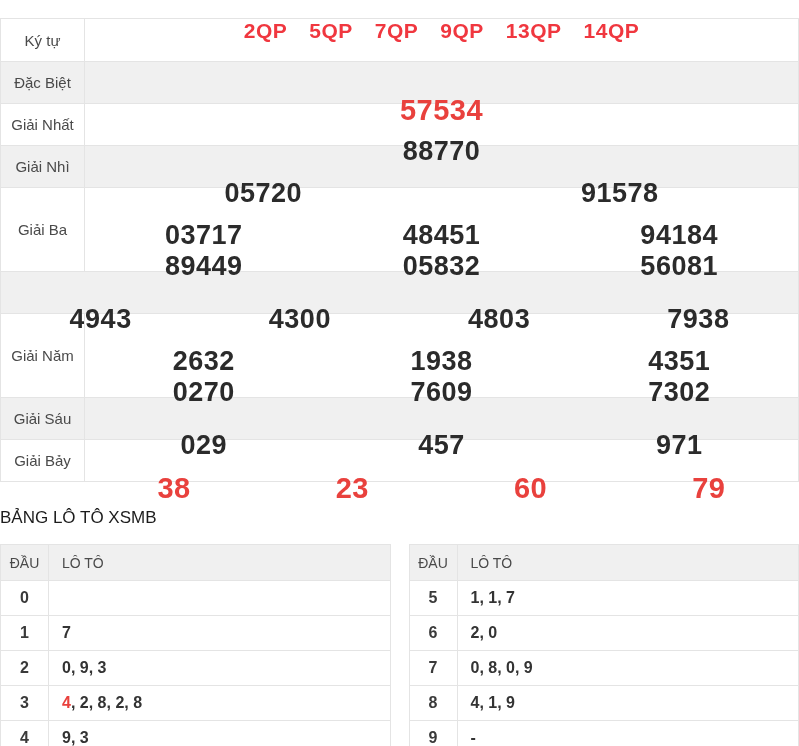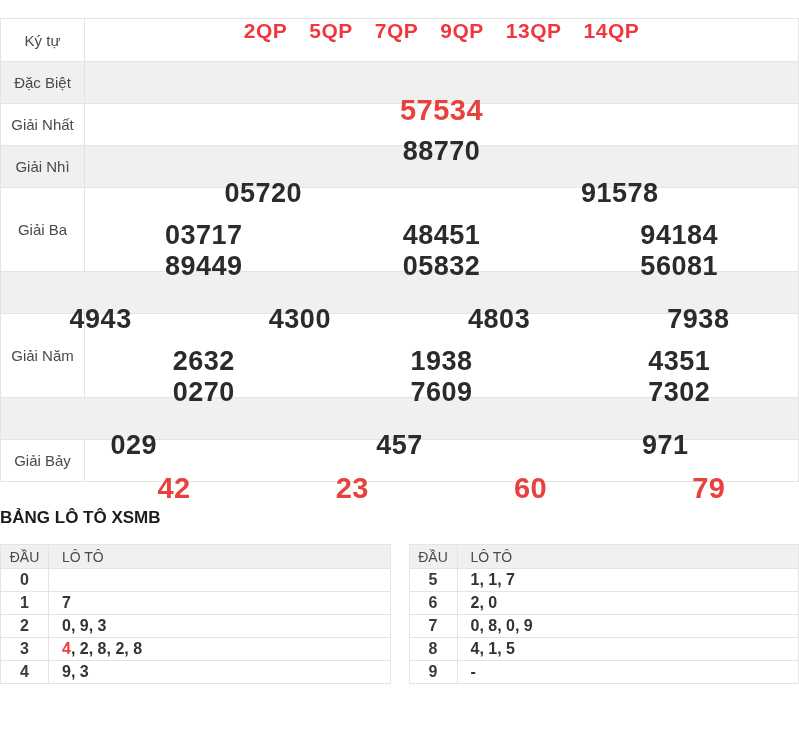--- a/index.html
+++ b/index.html
@@ -36,25 +36,25 @@
   }
   .num {
     font-weight: 700; font-size: 27px; color: #2b2b2b; letter-spacing: 0.5px;
   }
   .num.big { font-size: 29px; }
   .num.red { color: var(--red-num, #e9413d); }
 
   
   .loto-heading {
     margin: 26px 12px 16px 0;
-    font-size: 17px; font-weight: 700; color: #1c1c1c;
+    font-size: 17px; font-weight: 400; color: #1c1c1c;
   }
   .loto-wrap { display: flex; gap: 18px; width: 799px; }
   .loto-table { flex: 1; border: 1px solid var(--border, #e4e4e4); background: #fff; }
-  .lt-row { display: flex; align-items: stretch; height: 23px; }
+  .lt-row { display: flex; align-items: stretch; height: 35px; }
   .lt-row + .lt-row, .lt-body .lt-row:first-child { border-top: 1px solid var(--border, #e4e4e4); }
   .lt-header { background: var(--shaded, #f0f0f0); }
   .lt-dau {
     flex: 0 0 48px;
     border-right: 1px solid var(--border, #e4e4e4);
     display: flex; align-items: center; justify-content: center;
   }
   .lt-val { flex: 1; display: flex; align-items: center; padding-left: 13px; }
   .lt-header .lt-dau, .lt-header .lt-val {
     font-size: 14px; color: #4a4a4a; font-weight: 400;
@@ -123,30 +123,31 @@
         <div class="r-content" style="--cols: 3;">
           <span class="num">2632</span>
           <span class="num">1938</span>
           <span class="num">4351</span>
           <span class="num">0270</span>
           <span class="num">7609</span>
           <span class="num">7302</span>
         </div>
       </div>
       <div class="r-row h1 shaded">
+        <div class="r-label">Giải Sáu</div>
         <div class="r-content" style="--cols: 3;">
           <span class="num">029</span>
           <span class="num">457</span>
           <span class="num">971</span>
         </div>
       </div>
       <div class="r-row h1">
         <div class="r-label">Giải Bảy</div>
         <div class="r-content" style="--cols: 4;">
-          <span class="num red big">42</span>
+          <span class="num red big">38</span>
           <span class="num red big">23</span>
           <span class="num red big">60</span>
           <span class="num red big">79</span>
         </div>
       </div>
     </div>
 
   <h2 class="loto-heading">BẢNG LÔ TÔ XSMB</h2>
 
   <div class="loto-wrap">
@@ -206,21 +207,21 @@
           </div>
           <div class="lt-row">
             <div class="lt-dau">7</div>
             <div class="lt-val">
               <span>0, 8, 0, 9</span>
             </div>
           </div>
           <div class="lt-row">
             <div class="lt-dau">8</div>
             <div class="lt-val">
-              <span>4, 1, 5</span>
+              <span>4, 1, 9</span>
             </div>
           </div>
           <div class="lt-row">
             <div class="lt-dau">9</div>
             <div class="lt-val">
               <span>-</span>
             </div>
           </div>
         </div>
     </div>

